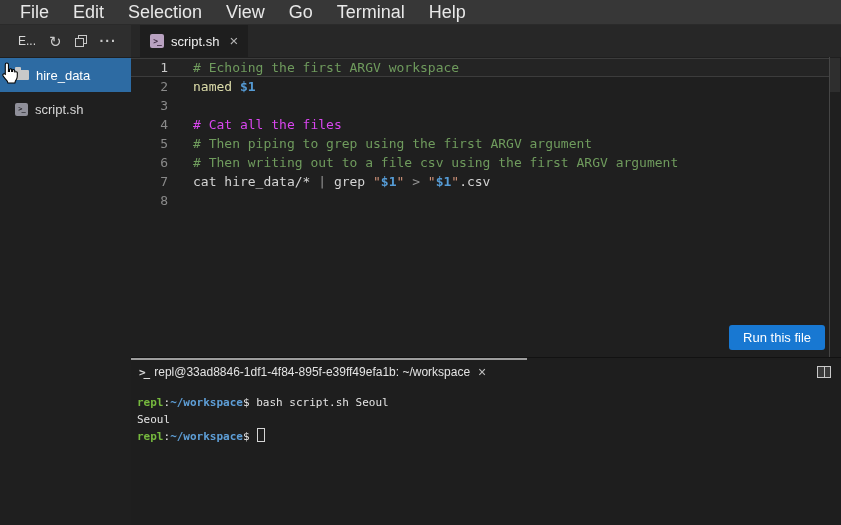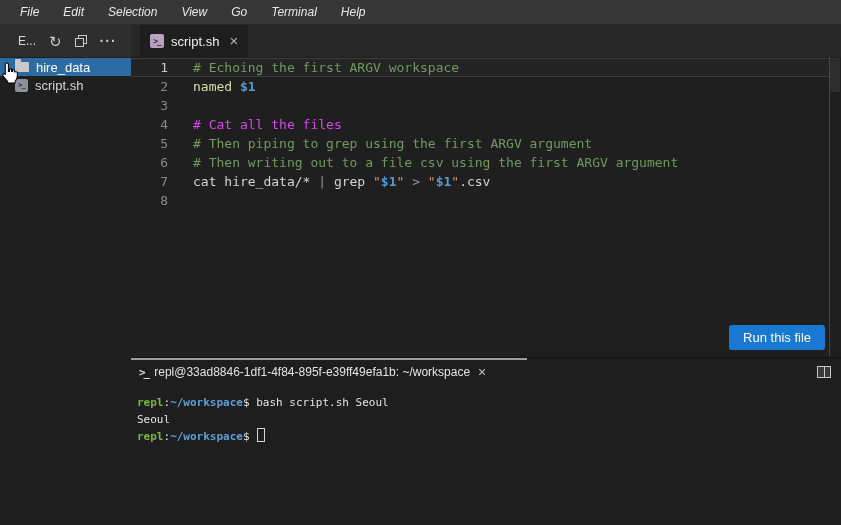--- a/index.html
+++ b/index.html
@@ -1,42 +1,42 @@
 <!DOCTYPE html>
 <html><head>
 <meta charset="utf-8">
 <style>
   * { box-sizing: border-box; margin: 0; padding: 0; }
   html,body { width:841px; height:525px; overflow:hidden; }
   body { background:#1f1f1f; font-family:"Liberation Sans",sans-serif; position:relative; }
 
   
   .menubar { height:25px; background:#373737; display:flex; align-items:center; padding-left:8px; border-bottom:1px solid #2a2a2a; }
-  .menu-item { color:#e8e8e8; font-size:12px; padding:0 12px; line-height:24px; cursor:default;font-style:italic; }
+  .menu-item { color:#e8e8e8; font-size:18px; padding:0 12px; line-height:24px; cursor:default; }
 
   
   .row2 { height:32px; display:flex; background:#2d2d2d; }
   .explorer-head { width:131px; flex-shrink:0; display:flex; align-items:center; background:#2e2e2e; }
   .exp-label { font-size:12px; color:#d8d8d8; margin-left:18px; }
   .exp-action { color:#c9c9c9; margin-left:13px; display:flex; align-items:center; }
   .refresh-glyph { font-size:15px; line-height:15px; }
   .collapse-glyph { position:relative; width:12px; height:12px; }
   .collapse-glyph .sq1 { position:absolute; left:0; bottom:0; width:9px; height:9px; border:1px solid #c9c9c9; background:#2e2e2e; }
   .collapse-glyph .sq2 { position:absolute; right:0; top:0; width:9px; height:9px; border:1px solid #c9c9c9; }
   .dots-glyph { font-size:14px; letter-spacing:1px; font-weight:bold; }
   .tabstrip { flex:1; background:#272727; display:flex; }
   .tab { margin-left:9px; background:#1e1e1e; display:flex; align-items:center; padding:0 10px; gap:7px; }
   .tab-icon { width:14px; height:14px; background:#b9a2c1; color:#3c2b40; border-radius:2px; font-family:"DejaVu Sans Mono",monospace; font-size:8px; font-weight:bold; display:flex; align-items:center; justify-content:center; letter-spacing:-1px; }
   .tab-label { color:#efefef; font-size:13px; }
   .tab-close { color:#b5b5b5; font-size:15px; margin-left:3px; line-height:14px; }
 
   
   .content { display:flex; height:468px; }
   .sidebar { width:131px; flex-shrink:0; background:#1f1f1f; position:relative; padding-top:1px; }
-  .file-row { height:18px; display:flex; align-items:center; gap:7px; padding-left:15px; color:#d6d6d6; font-size:13px; }
+  .file-row { height:34px; display:flex; align-items:center; gap:7px; padding-left:15px; color:#d6d6d6; font-size:13px; }
   .file-row.selected { background:#2d6ba3; color:#ffffff; }
   .folder-glyph { width:14px; height:10px; background:#c9c9c9; border-radius:1px; position:relative; flex-shrink:0; }
   .folder-glyph::before { content:""; position:absolute; top:-3px; left:0; width:6px; height:3px; background:#c9c9c9; border-radius:1px 1px 0 0; }
   .shellfile-glyph { width:13px; height:13px; background:#90909a; color:#26262c; border-radius:2px; font-family:"DejaVu Sans Mono",monospace; font-size:7px; font-weight:bold; display:flex; align-items:center; justify-content:center; letter-spacing:-1px; flex-shrink:0; }
   .hand-cursor { position:absolute; left:1px; top:5px; z-index:5; }
 
   .main { flex:1; display:flex; flex-direction:column; min-width:0; }
 
   
   .editor { height:300px; position:relative; background:#1f1f1f; padding-top:1px; }

